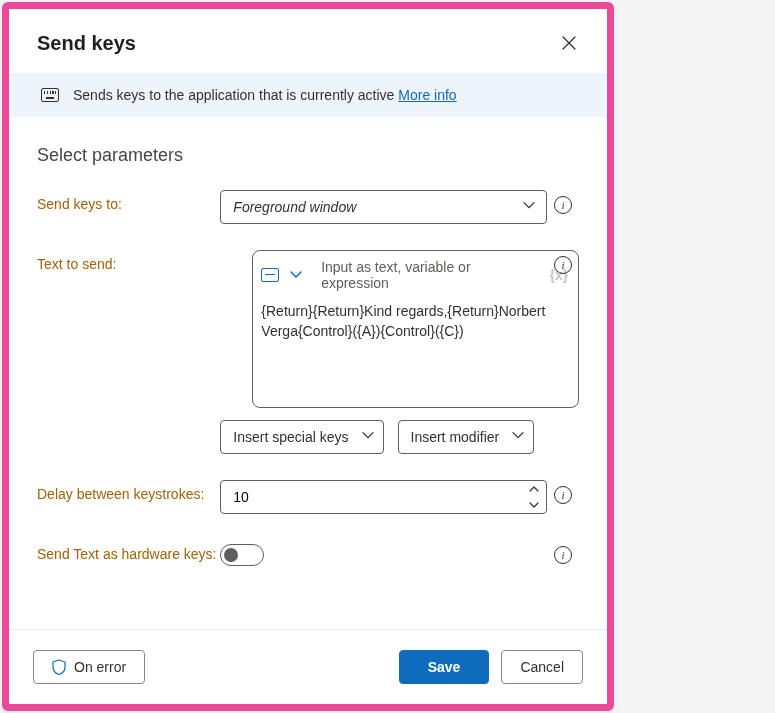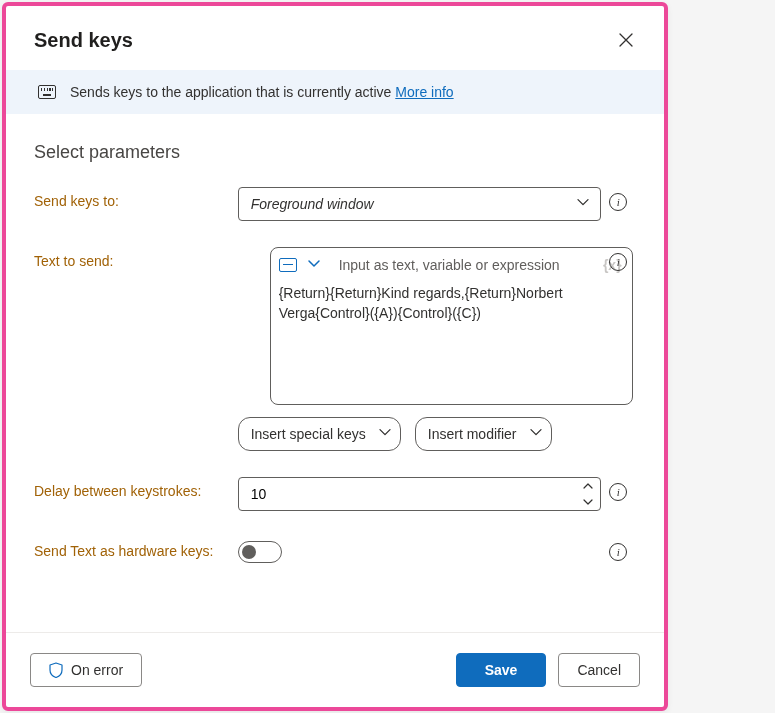--- a/index.html
+++ b/index.html
@@ -8,25 +8,25 @@
     font-size: 14px;
     color: #323130;
     background: #f5f5f5;
     width: 775px;
     height: 713px;
     display: flex;
     align-items: flex-start;
     justify-content: flex-start;
   }
   .dialog {
-    width: 666px;
+    width: 612px;
     height: 709px;
     margin: 2px;
     background: #fff;
-    border: 4px solid #ec4899;
+    border: 7px solid #ec4899;
     border-radius: 6px;
     display: flex;
     flex-direction: column;
     box-shadow: 0 2px 6px rgba(0,0,0,0.06);
   }
   .header {
     display: flex;
     align-items: center;
     justify-content: space-between;
     padding: 20px 24px 16px 28px;
@@ -171,21 +171,21 @@
     color: #323130;
     white-space: pre-wrap;
     line-height: 1.45;
     min-height: 90px;
     outline: none;
   }
   .btnrow { display: flex; gap: 14px; margin-top: 12px; }
   .dropbtn {
     height: 34px;
     border: 1px solid #605e5c;
-    border-radius: 12px;
+    border-radius: 4px;
     background: #fff;
     padding: 0 34px 0 12px;
     display: inline-flex;
     align-items: center;
     position: relative;
     cursor: pointer;
   }
   .dropbtn .chev { right: 8px; }
   .spin {
     display: flex;

